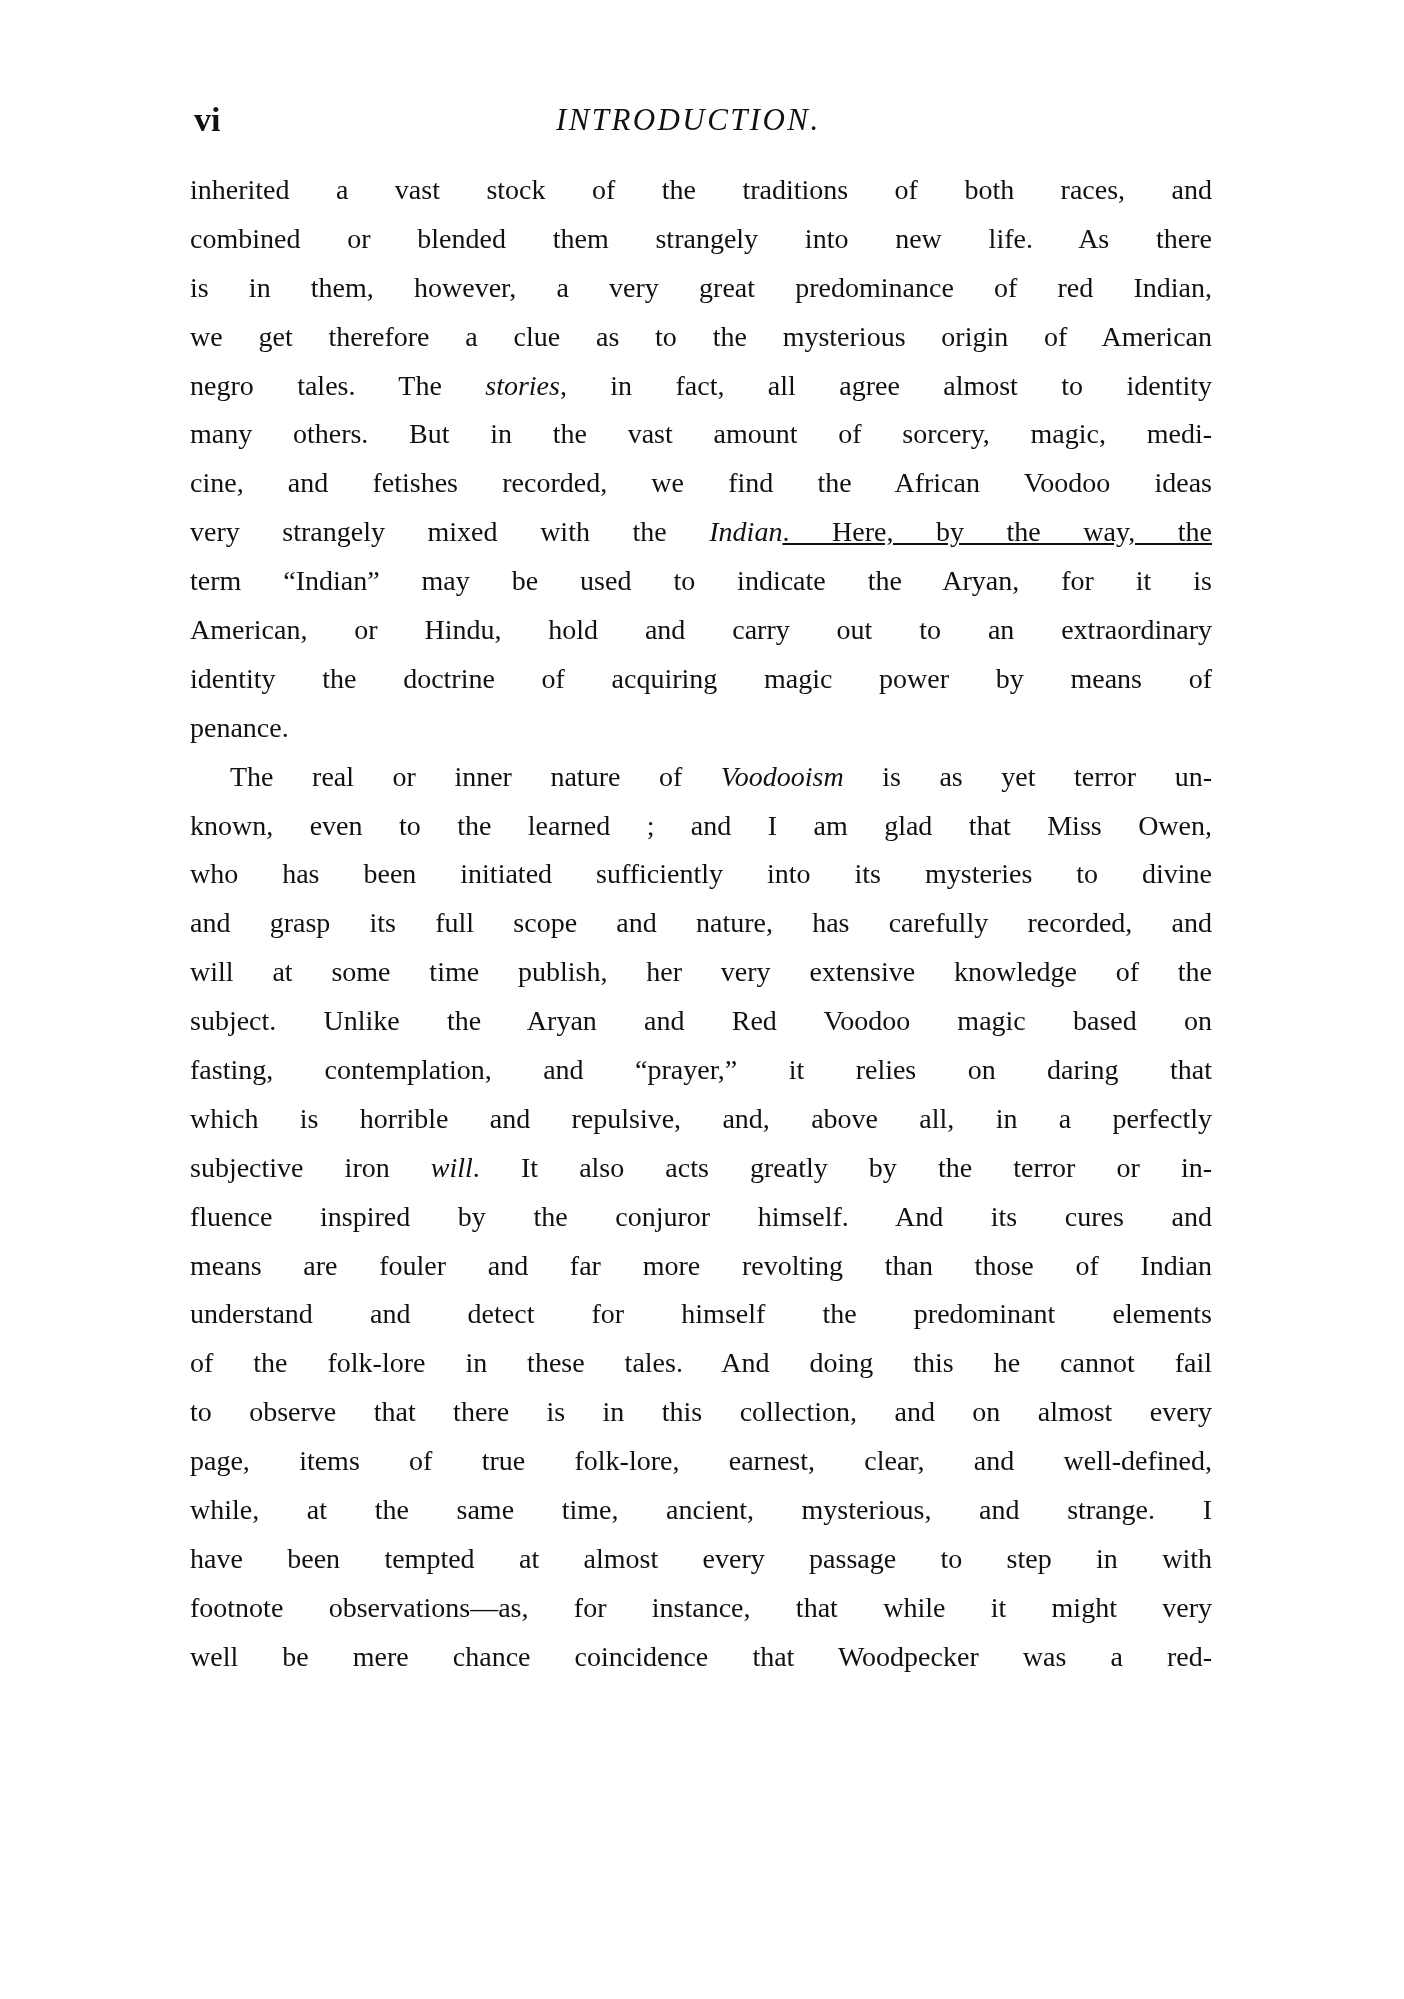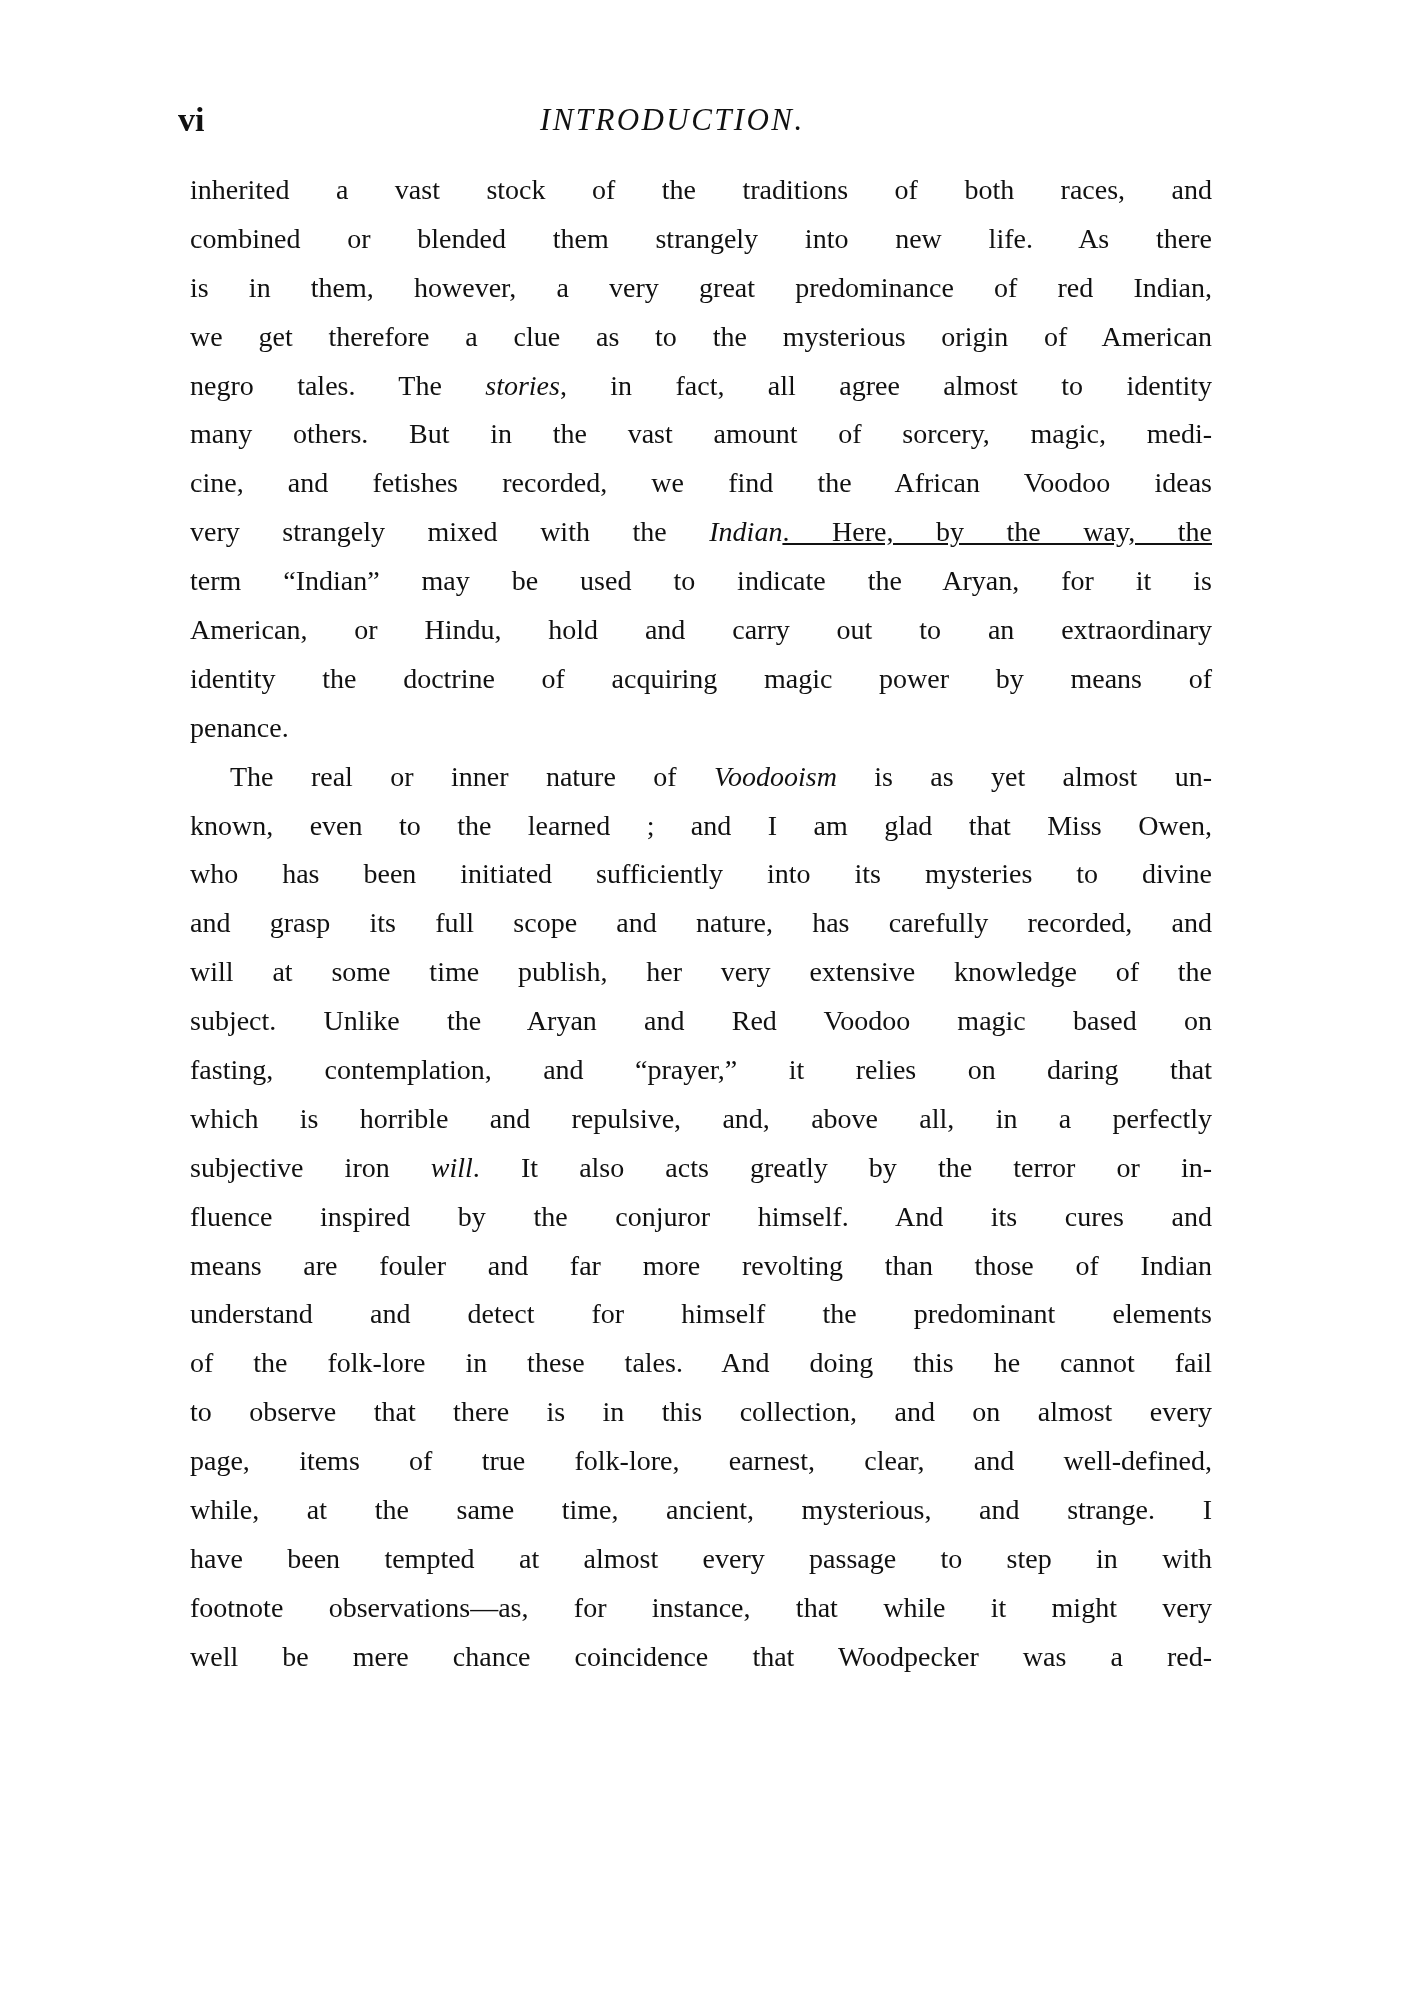--- a/index.html
+++ b/index.html
@@ -1,19 +1,19 @@
 <!DOCTYPE html>
 <html><head>
 <meta charset="utf-8">
 <style>
   html, body { margin: 0; padding: 0; background: #ffffff; }
   body { width: 1404px; height: 1999px; position: relative; overflow: hidden;
          font-family: "Liberation Serif", "DejaVu Serif", serif; color: #111111; }
   .page { position: absolute; left: 0; top: 0; width: 1404px; height: 1999px; background: #ffffff; }
-  .running-head { position: absolute; left: 178px; top: 98px; width: 1022px; height: 44px; }
+  .running-head { position: absolute; left: 194px; top: 98px; width: 1022px; height: 44px; }
   .folio { position: absolute; left: 0; top: 0; font-size: 34px; font-weight: bold; line-height: 44px; }
   .head-title { position: absolute; left: 362px; top: 0; font-size: 31px; font-style: italic;
                 letter-spacing: 2.4px; line-height: 44px; }
   .body-text { position: absolute; left: 190px; top: 166px; width: 1022px; }
   .line { display: block; height: 48.9px; line-height: 48.9px; font-size: 28px;
           text-align: justify; text-align-last: justify; white-space: nowrap; overflow: visible; }
   .line.last { text-align-last: left; }
   .line.indent { padding-left: 40px; width: 982px; }
   .line span { white-space: pre; }
   .it { font-style: italic; }
@@ -32,21 +32,21 @@
       <div class="line" style="white-space: normal;"><span class="" style="white-space: normal;">is in them, however, a very great predominance of red Indian,</span></div>
       <div class="line" style="white-space: normal;"><span class="" style="white-space: normal;">we get therefore a clue as to the mysterious origin of American</span></div>
       <div class="line" style="white-space: normal;"><span class="" style="white-space: normal;">negro tales. The </span><span class="it" style="white-space: normal;">stories</span><span class="" style="white-space: normal;">, in fact, all agree almost to identity</span></div>
       <div class="line" style="white-space: normal;"><span class="" style="white-space: normal;">many others. But in the vast amount of sorcery, magic, medi-</span></div>
       <div class="line" style="white-space: normal;"><span class="" style="white-space: normal;">cine, and fetishes recorded, we find the African Voodoo ideas</span></div>
       <div class="line" style="white-space: normal;"><span class="" style="white-space: normal;">very strangely mixed with the </span><span class="it" style="white-space: normal;">Indian</span><span class="" style="white-space: normal; text-decoration: underline;">. Here, by the way, the</span></div>
       <div class="line" style="white-space: normal;"><span class="" style="white-space: normal; margin-top: 12px;">term “Indian” may be used to indicate the Aryan, for it is</span></div>
       <div class="line" style="white-space: normal;"><span class="" style="white-space: normal;">American, or Hindu, hold and carry out to an extraordinary</span></div>
       <div class="line" style="white-space: normal;"><span class="" style="white-space: normal;">identity the doctrine of acquiring magic power by means of</span></div>
       <div class="line last"><span>penance.</span></div>
-      <div class="line indent" style="white-space: normal;"><span class="" style="white-space: normal;">The real or inner nature of </span><span class="it" style="white-space: normal;">Voodooism</span><span class="" style="white-space: normal;"> is as yet almost un-</span></div>
+      <div class="line indent" style="white-space: normal;"><span class="" style="white-space: normal;">The real or inner nature of </span><span class="it" style="white-space: normal;">Voodooism</span><span class="" style="white-space: normal;"> is as yet terror un-</span></div>
       <div class="line" style="white-space: normal;"><span class="" style="white-space: normal;">known, even to the learned ; and I am glad that Miss Owen,</span></div>
       <div class="line" style="white-space: normal;"><span class="" style="white-space: normal;">who has been initiated sufficiently into its mysteries to divine</span></div>
       <div class="line" style="white-space: normal;"><span class="" style="white-space: normal;">and grasp its full scope and nature, has carefully recorded, and</span></div>
       <div class="line" style="white-space: normal;"><span class="" style="white-space: normal;">will at some time publish, her very extensive knowledge of the</span></div>
       <div class="line" style="white-space: normal;"><span class="" style="white-space: normal;">subject. Unlike the Aryan and Red Voodoo magic based on</span></div>
       <div class="line" style="white-space: normal;"><span class="" style="white-space: normal;">fasting, contemplation, and “prayer,” it relies on daring that</span></div>
       <div class="line" style="white-space: normal;"><span class="" style="white-space: normal;">which is horrible and repulsive, and, above all, in a perfectly</span></div>
       <div class="line" style="white-space: normal;"><span class="" style="white-space: normal;">subjective iron </span><span class="it" style="white-space: normal;">will</span><span class="" style="white-space: normal;">. It also acts greatly by the terror or in-</span></div>
       <div class="line" style="white-space: normal;"><span class="" style="white-space: normal;">fluence inspired by the conjuror himself. And its cures and</span></div>
       <div class="line" style="white-space: normal;"><span class="" style="white-space: normal;">means are fouler and far more revolting than those of Indian</span></div>

